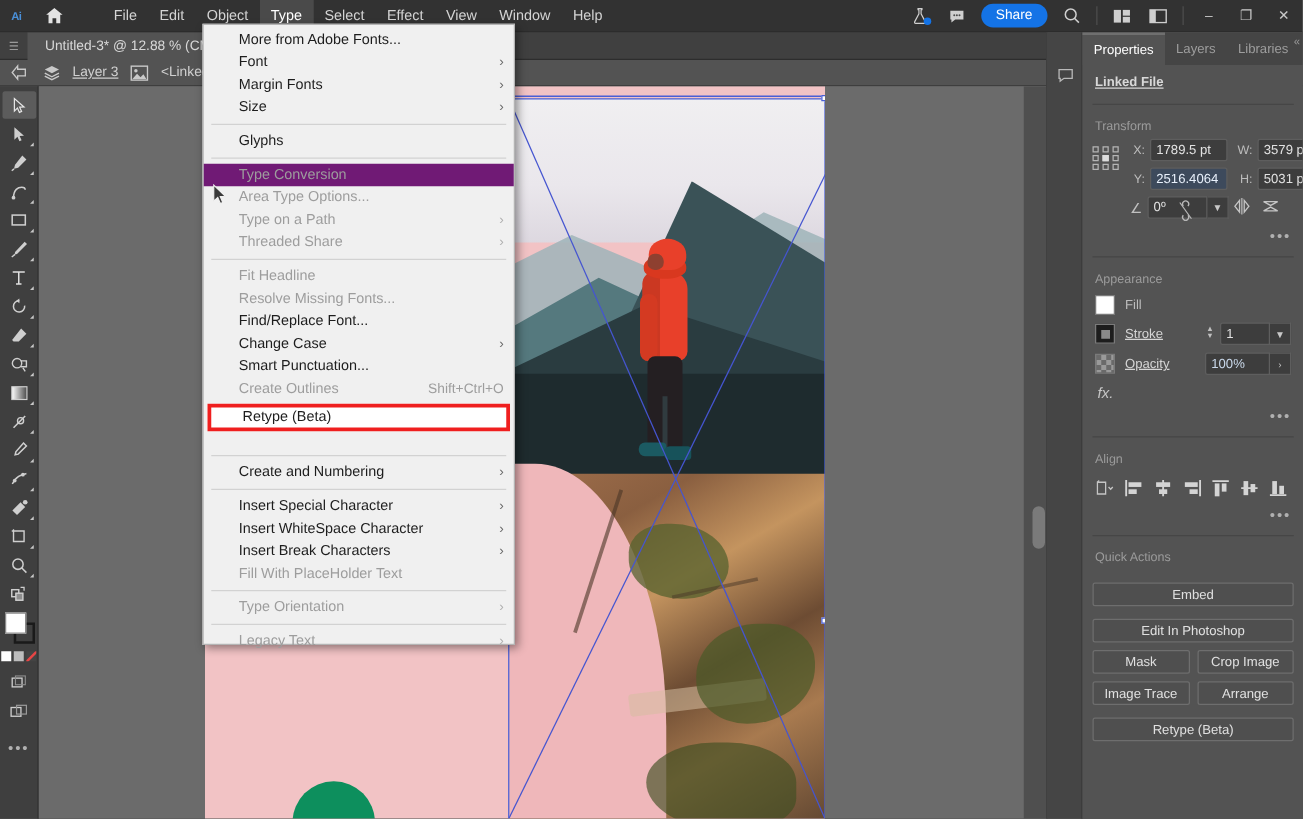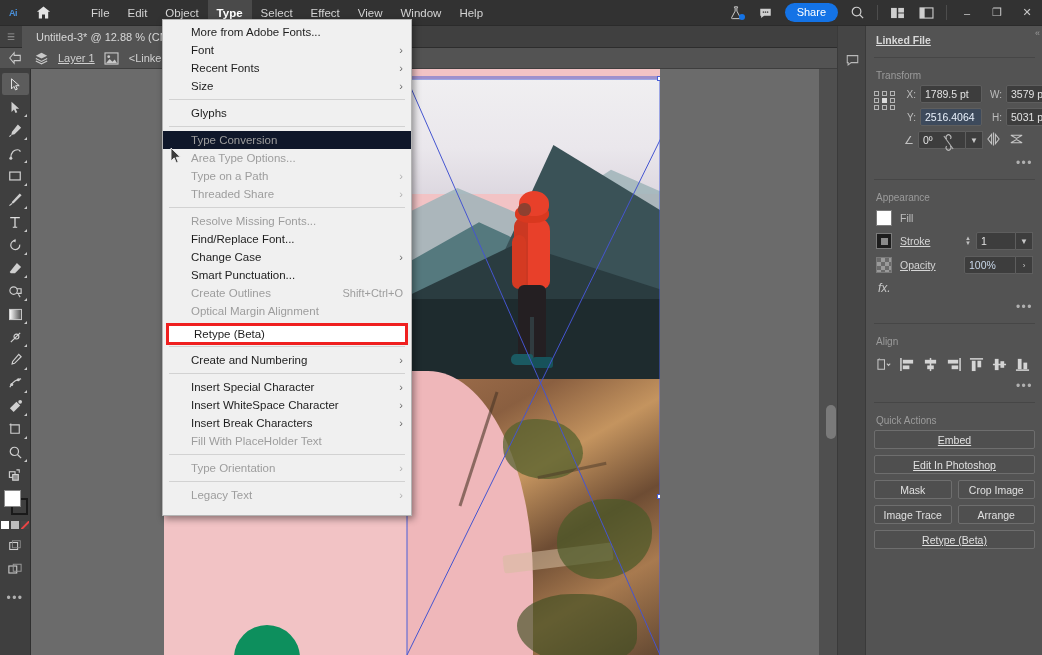--- a/index.html
+++ b/index.html
@@ -23,21 +23,21 @@
     font-size: 9px; font-weight: bold; color: #4a90d9; letter-spacing: -.5px;
   }
   .home-icon {
     width: 34px; height: 26px; display: flex; align-items: center; justify-content: center;
   }
   .menu-items { display: flex; align-items: center; margin-left: 22px; height: 26px; }
   .menu-item {
     padding: 0 9px; height: 26px; line-height: 26px;
     font-size: 11.5px; color: #d4d4d4; cursor: default; white-space: nowrap;
   }
-  .menu-item.active { background: #4a4a4a; color: #ffffff; font-weight: bold; }
+  .menu-item.active { background: #4a4a4a; color: #ffffff; }
   .menubar-right { margin-left: auto; display: flex; align-items: center; height: 26px; }
   .mb-icon {
     width: 29px; height: 26px; display: flex; align-items: center; justify-content: center;
     position: relative;
   }
   .share-btn {
     background: #1473e6; color: #fff; font-size: 11px; border-radius: 11px;
     padding: 3px 12px; margin: 0 5px; height: 19px; line-height: 13px; white-space: nowrap;
   }
   .mb-sep { width: 1px; height: 15px; background: #4d4d4d; margin: 0 5px; }
@@ -181,21 +181,21 @@
     background: #f0f0f0; border: 1px solid #b4b4b4;
     box-shadow: 2px 3px 7px rgba(0,0,0,.42); z-index: 60;
     padding: 3px 0;
   }
   .mrow {
     height: 18px; display: flex; align-items: center;
     padding: 0 8px 0 28px; font-size: 11.5px; color: #1d1d1d;
     white-space: nowrap; position: relative;
   }
   .mrow.dim { color: #9d9d9d; }
-  .mrow.hl { background: #0f172a; }
+  .mrow.hl { background: #701a75; }
   .mrow .arrow {
     margin-left: auto; font-size: 11px; color: #6a6a6a; line-height: 1;
   }
   .mrow.dim .arrow { color: #b0b0b0; }
   .mrow .shortcut { margin-left: auto; font-size: 11px; color: #3a3a3a; padding-left: 20px; }
   .mrow.dim .shortcut { color: #9d9d9d; }
   .msep { height: 1px; background: #d2d2d2; margin: 4px 6px; }
   .mspace { height: 4px; }
   .highlight-box {
     position: absolute; left: 3px; right: 3px; height: 22px;
@@ -257,23 +257,23 @@
   .ap-swatch { width: 16px; height: 16px; border: 1px solid #7a7a7a; }
   .ap-label { font-size: 10.5px; color: #d5d5d5; text-decoration: underline; }
   .ap-label.plain { text-decoration: none; color: #bcbcbc; }
   .spin { display:flex; flex-direction:column; width:9px; margin-right:2px; }
   .spin span{ font-size:6px; color:#c0c0c0; line-height:5px; }
 
   .align-row { display: flex; align-items: center; gap: 4px; padding: 4px 9px; }
   .align-btn { width: 19px; height: 19px; display:flex; align-items:center; justify-content:center; }
 
   .qa-btn {
-    margin: 0 8px 6px; height: 19px; border: 1px solid #6e6e6e; border-radius: 2px;
+    margin: 10px 8px 6px; height: 19px; border: 1px solid #6e6e6e; border-radius: 2px;
     background: #4f4f4f; color: #e0e0e0; font-size: 10.5px;
-    display: flex; align-items: center; justify-content: center; text-decoration: underline;
+    display: flex; align-items: center; justify-content: center;
   }
   .qa-pair { display: flex; gap: 6px; margin: 0 8px 6px; }
   .qa-pair .qa-half {
     flex: 1; height: 19px; border: 1px solid #6e6e6e; border-radius: 2px;
     background: #4f4f4f; color: #e0e0e0; font-size: 10.5px;
     display: flex; align-items: center; justify-content: center;
   }
   .rp-collapse { position:absolute; right:3px; top:2px; color:#9a9a9a; font-size:9px; }
 </style>
 </head>
@@ -354,21 +354,21 @@
           <path d="M7 2 2 8l5 6v-3h7V5H7z" fill="none" stroke="#c9c9c9" stroke-width="1.2"></path>
         </svg>
     </div>
     <div class="cb-icon">
       <svg width="15" height="14" viewBox="0 0 16 16">
           <path d="M8 2 1.5 5.3 8 8.6l6.5-3.3z" fill="#c9c9c9"></path>
           <path d="M1.5 8.6 8 11.9l6.5-3.3" fill="none" stroke="#c9c9c9" stroke-width="1.3"></path>
           <path d="M1.5 11.3 8 14.6l6.5-3.3" fill="none" stroke="#c9c9c9" stroke-width="1.3"></path>
         </svg>
     </div>
-    <div class="cb-link">Layer 1</div>
+    <div class="cb-link">Layer 3</div>
     <div class="cb-icon">
       <svg width="15" height="13" viewBox="0 0 16 14">
           <rect x="1" y="1" width="14" height="12" fill="none" stroke="#c9c9c9" stroke-width="1.2"></rect>
           <circle cx="5" cy="5" r="1.5" fill="#c9c9c9"></circle>
           <path d="M2 12l4-4.5 3 3 2.5-2.5L14 12z" fill="#c9c9c9"></path>
         </svg>
     </div>
     <div class="cb-text">&lt;Linked Fil</div>
   </div>
 
@@ -584,21 +584,21 @@
 
   <div class="dropdown">
     <div class="mrow">
         <span>More from Adobe Fonts...</span>
       </div>
     <div class="mrow">
         <span>Font</span>
         <span class="arrow">›</span>
       </div>
     <div class="mrow">
-        <span>Recent Fonts</span>
+        <span>Margin Fonts</span>
         <span class="arrow">›</span>
       </div>
     <div class="mrow">
         <span>Size</span>
         <span class="arrow">›</span>
       </div>
     <div class="msep"></div>
     <div class="mrow">
         <span>Glyphs</span>
       </div>
@@ -611,20 +611,23 @@
       </div>
     <div class="mrow dim">
         <span>Type on a Path</span>
         <span class="arrow">›</span>
       </div>
     <div class="mrow dim">
         <span>Threaded Share</span>
         <span class="arrow">›</span>
       </div>
     <div class="msep"></div>
+    <div class="mrow dim">
+        <span>Fit Headline</span>
+      </div>
     <div class="mrow dim">
         <span>Resolve Missing Fonts...</span>
       </div>
     <div class="mrow">
         <span>Find/Replace Font...</span>
       </div>
     <div class="mrow">
         <span>Change Case</span>
         <span class="arrow">›</span>
       </div>
@@ -689,20 +692,25 @@
       <div class="rp-tool" style="margin-top:20px">
         <svg width="15" height="14" viewBox="0 0 16 16">
             <path d="M2 3h12v8H6.5L3 13.6V11H2z" fill="none" stroke="#b9b9b9" stroke-width="1.2"></path>
           </svg>
       </div>
     </div>
 
     <div class="rp-body">
       <div class="rp-collapse">«</div>
 
+      <div class="rp-tabs">
+        <div class="rp-tab active">Properties</div>
+        <div class="rp-tab">Layers</div>
+        <div class="rp-tab">Libraries</div>
+      </div>
 
       <div class="rp-title">Linked File</div>
       <div class="rp-hr"></div>
 
       <div class="rp-section-label">Transform</div>
       <div class="xf-grid">
         <div class="ref-point">
           <div class="ref-grid">
             <div class="ref-dot"></div>
             <div class="ref-dot"></div>

